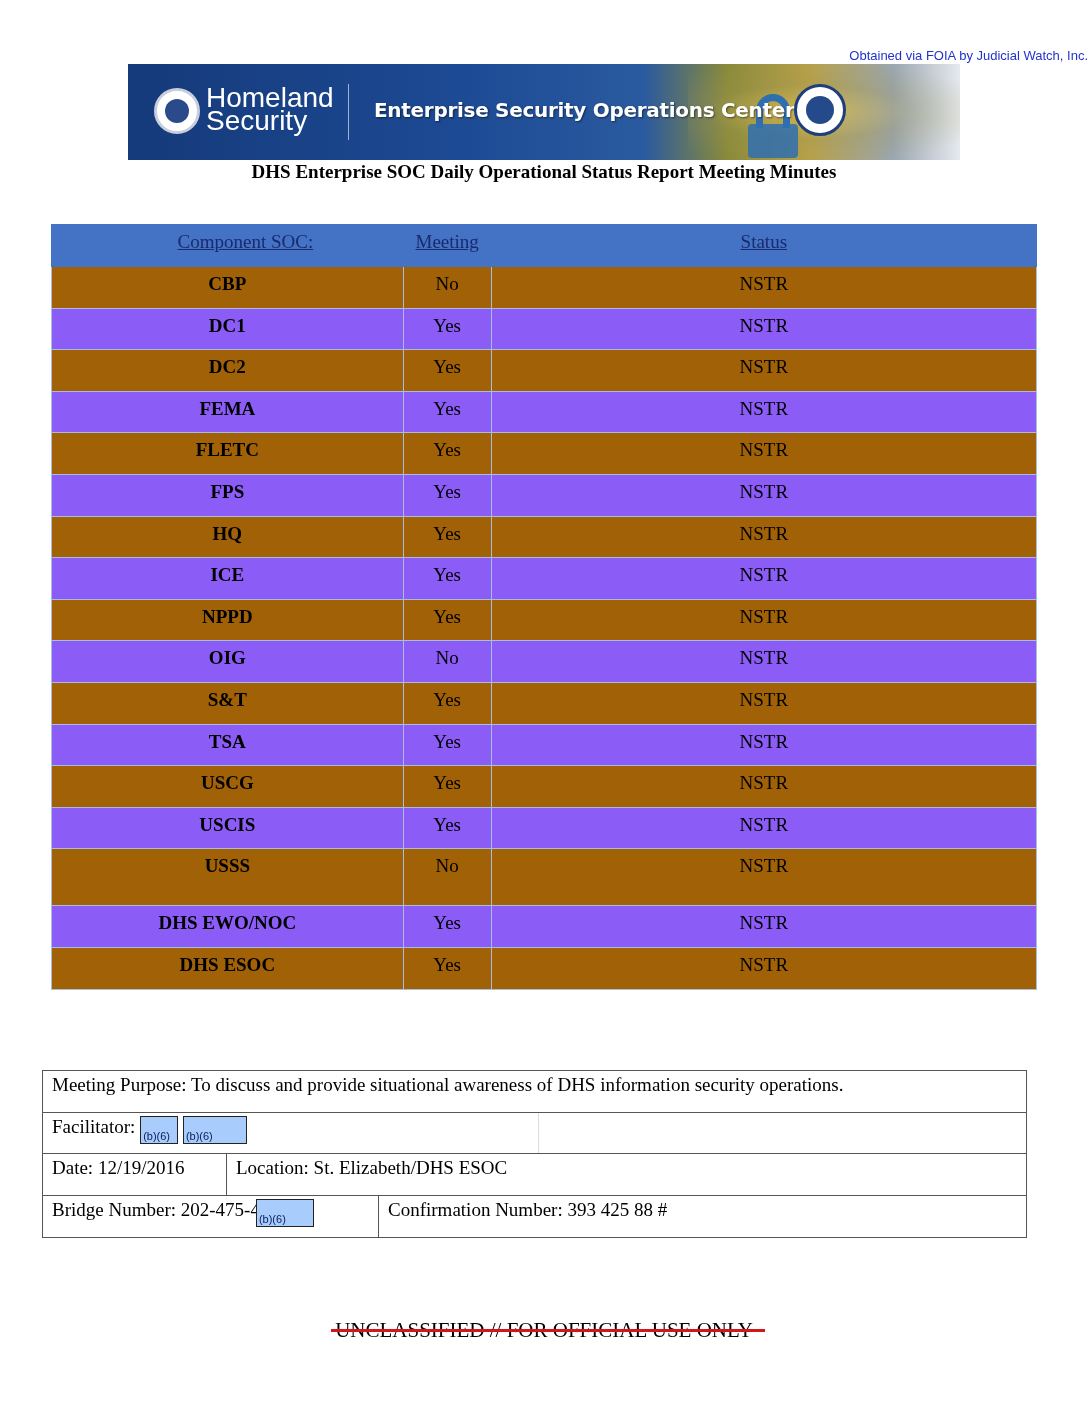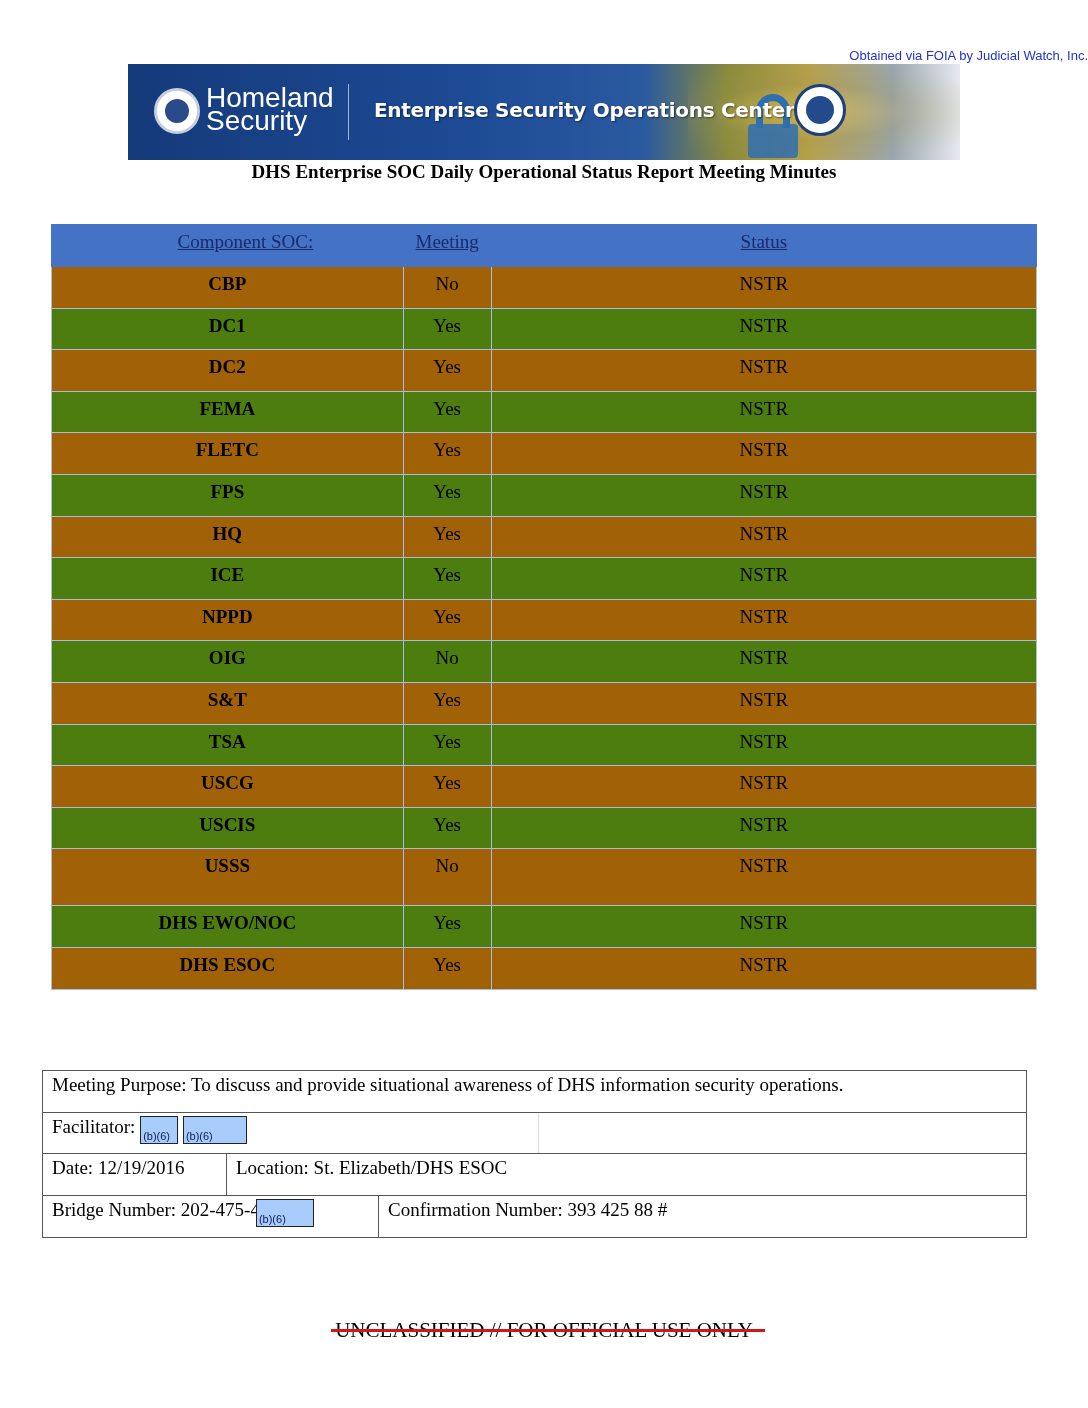--- a/index.html
+++ b/index.html
@@ -19,21 +19,21 @@
   .lock .body { position: absolute; left: 0; top: 30px; width: 50px; height: 34px; background: #2f6fb0; border-radius: 4px; opacity: 0.85; }
   .esoc-seal { position: absolute; left: 666px; top: 20px; width: 52px; height: 52px; border-radius: 50%; background: #ffffff; border: 3px solid #1e3f7a; }
   .esoc-seal::after { content: ""; position: absolute; left: 9px; top: 9px; width: 28px; height: 28px; border-radius: 50%; background: #244a8c; }
   .doc-title { position: absolute; top: 161px; left: 0; width: 1088px; text-align: center; font-weight: bold; font-size: 19px; }
 
   table.status { position: absolute; top: 224px; left: 51px; width: 986px; border-collapse: collapse; font-size: 19px; }
   table.status th, table.status td { border: 1px solid #a9bde0; text-align: center; vertical-align: top; padding-top: 6px; }
   table.status th { background: #4472c4; color: #1a2a6e; font-weight: normal; text-decoration: underline; height: 42px; border-color: #4472c4; }
   table.status td { height: 41.6px; }
   table.status tr.odd td { background: #a16207; }
-  table.status tr.even td { background: #4d7c0f; }
+  table.status tr.even td { background: #8b5cf6; }
   table.status tr.tall td { height: 57px; }
   .c1 { width: 352px; padding-left: 36px; } .c2 { width: 88px; } .c3 { width: 546px; }
   td.comp { font-weight: bold; }
 
   .meeting { position: absolute; top: 1070px; left: 42px; width: 985px; border: 1.5px solid #555; }
   .mrow { display: flex; border-bottom: 1.5px solid #555; height: 41.5px; font-size: 19px; }
   .mrow:last-child { border-bottom: none; }
   .mcell { padding: 3px 0 0 9px; border-right: 1.5px solid #555; white-space: nowrap; position: relative; }
   .mcell:last-child { border-right: none; }
   .mcell.light { border-right: 1px solid #ddd; }

